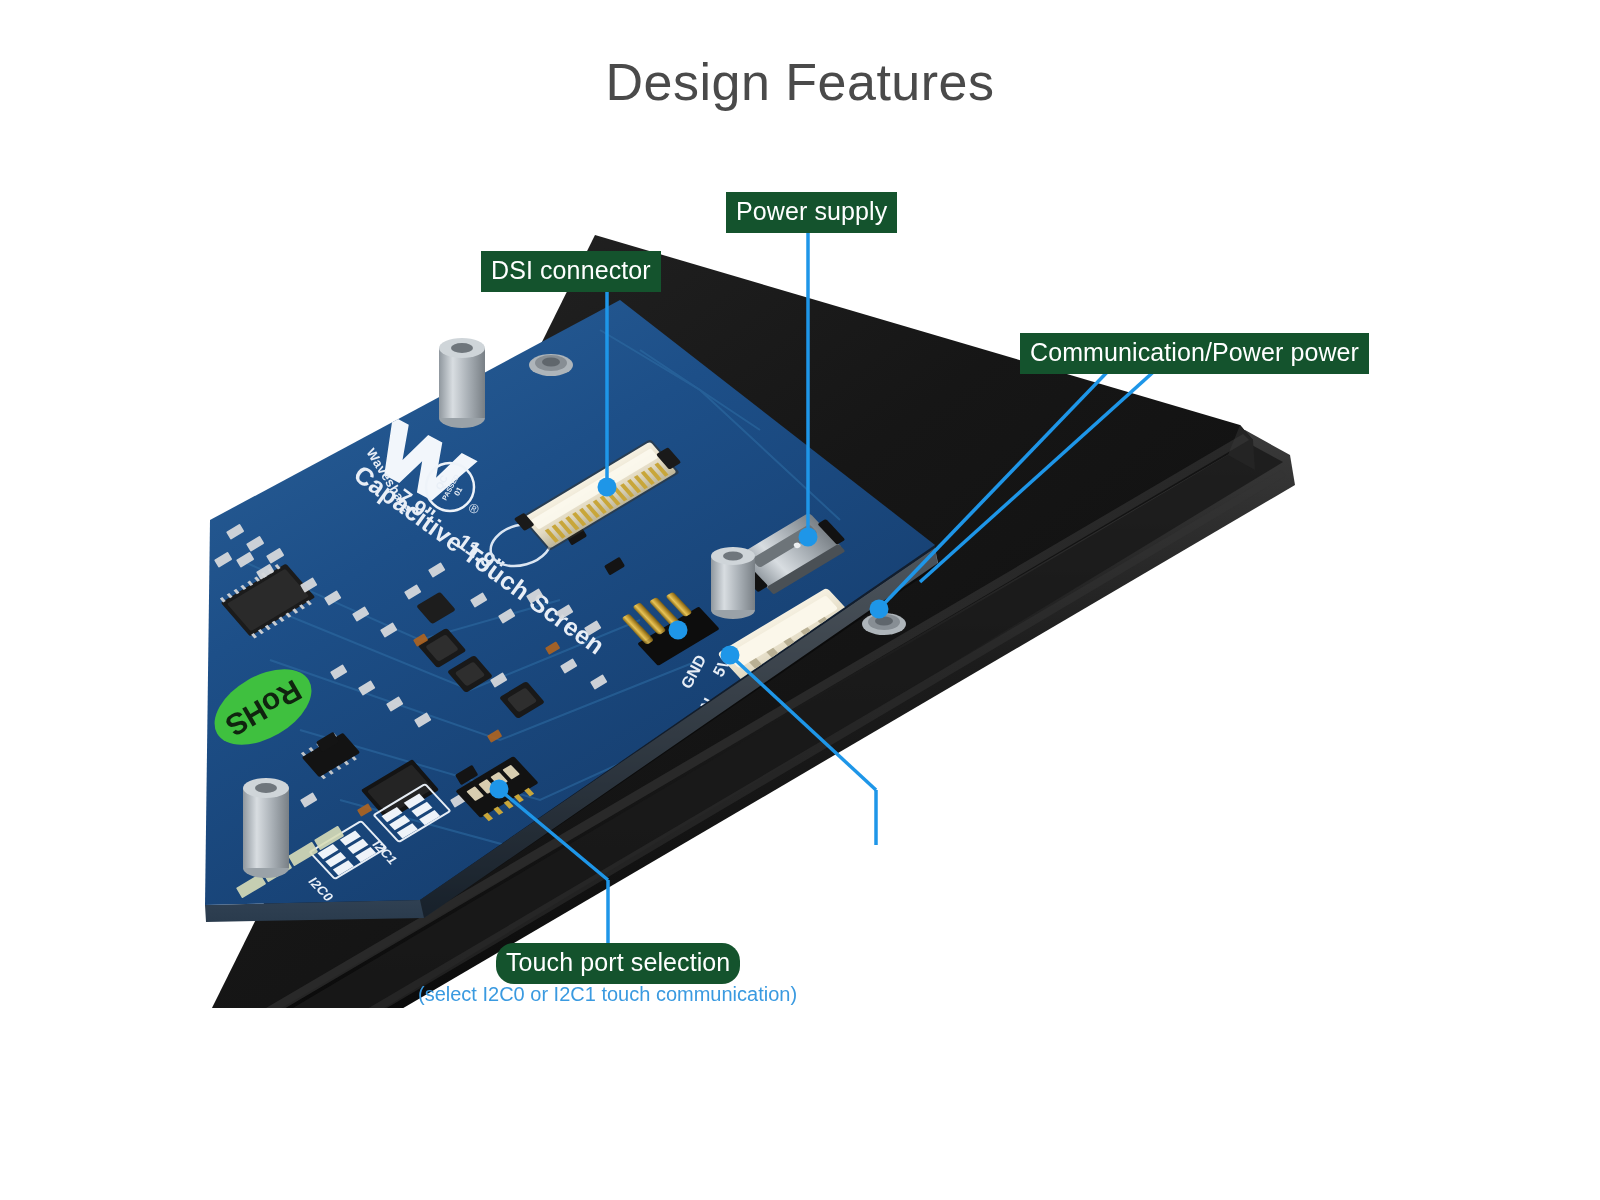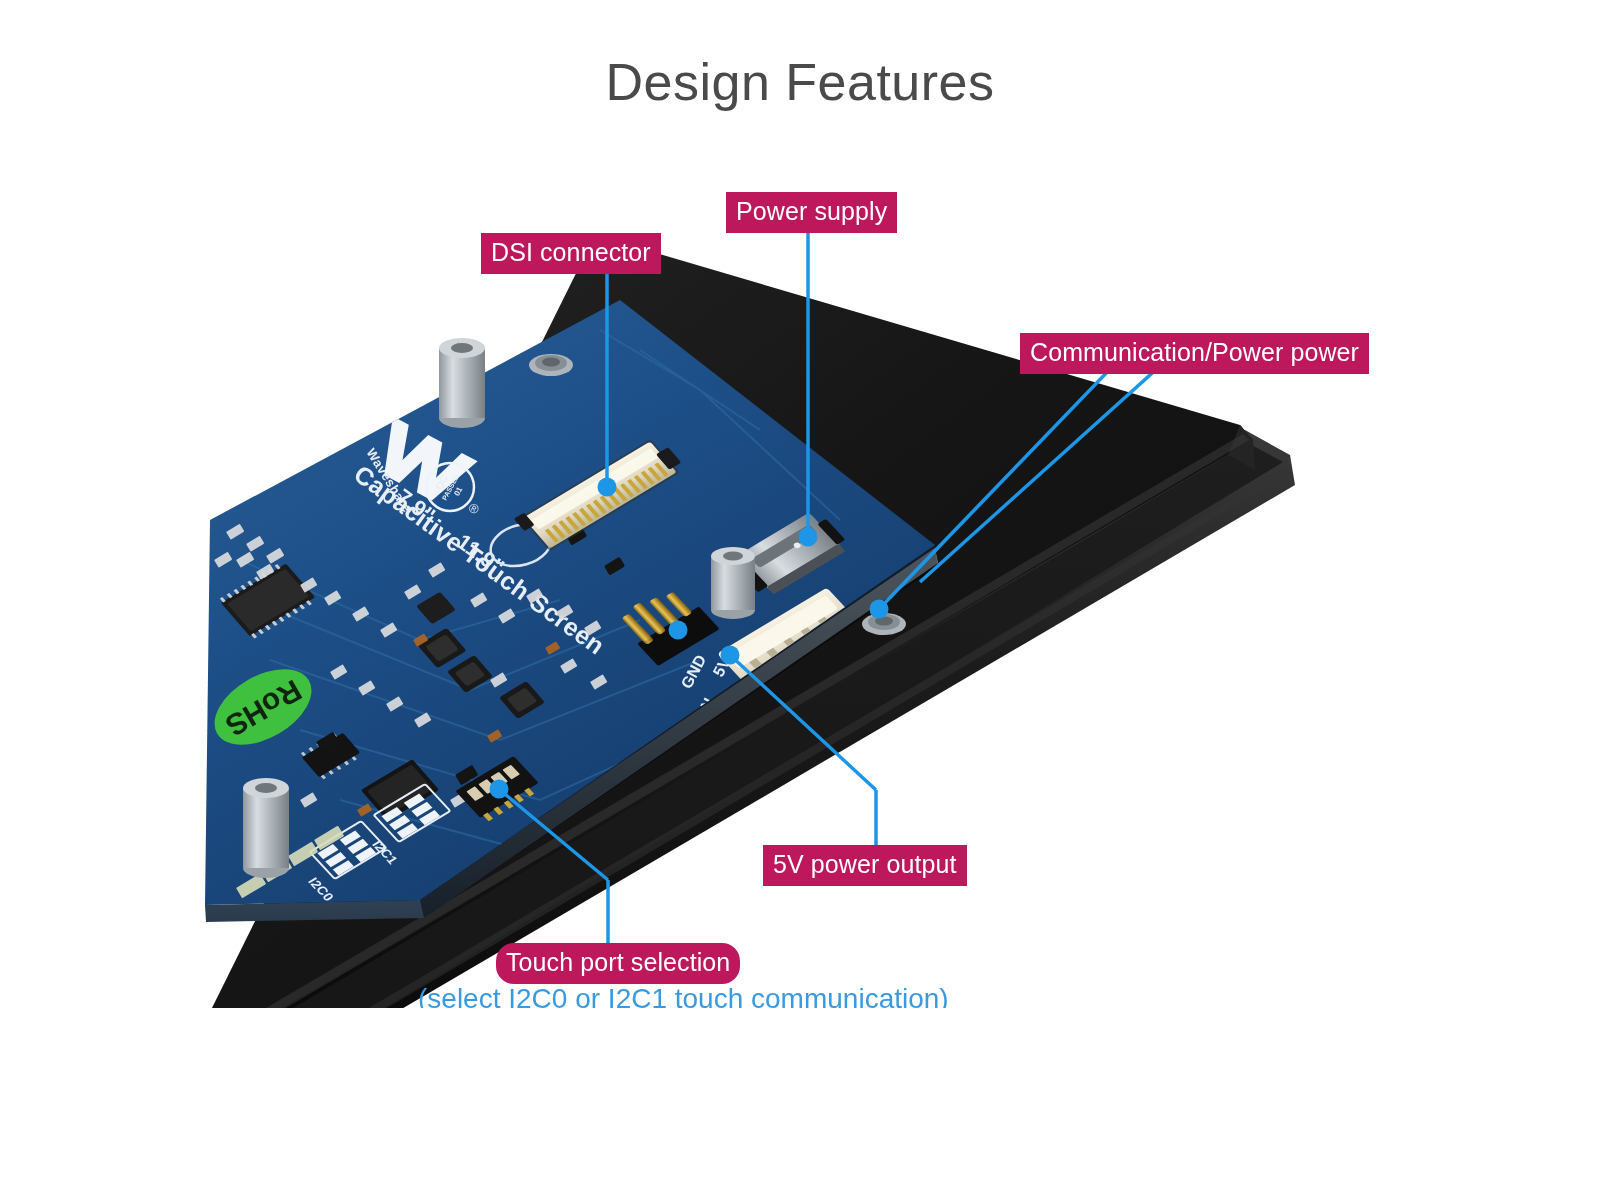--- a/index.html
+++ b/index.html
@@ -9,26 +9,26 @@
   #stage{position:relative;width:1600px;height:1008px;background:#ffffff;overflow:hidden;}
 
   
   #page-title{
     position:absolute;left:0;top:52px;width:1600px;text-align:center;
     font-size:52px;font-weight:400;color:#4a4a4a;letter-spacing:.5px;
   }
 
   
   .callout{
-    position:absolute;background:#be185d;color:#ffffff;
+    position:absolute;background:#14532d;color:#ffffff;
     font-size:25px;line-height:1;padding:7px 10px 9px 10px;
     white-space:nowrap;font-weight:400;letter-spacing:.1px;
   }
   .subcaption{
-    position:absolute;color:#3a9ae0;font-size:28px;white-space:nowrap;font-weight:400;
+    position:absolute;color:#3a9ae0;font-size:20px;white-space:nowrap;font-weight:400;
   }
 
   
   #leaders{position:absolute;left:0;top:0;width:1600px;height:1200px;pointer-events:none;}
 
   
   #product{position:absolute;left:0;top:0;width:1600px;height:1200px;}
   svg.art{position:absolute;left:0;top:0;width:1600px;height:1200px;}
 
   
@@ -450,25 +450,24 @@
     <g fill="#1e96e8">
       <circle cx="607" cy="487" r="9.5"></circle>
       <circle cx="808" cy="537" r="9.5"></circle>
       <circle cx="879" cy="609" r="9.5"></circle>
       <circle cx="678" cy="630" r="9.5"></circle>
       <circle cx="730" cy="655" r="9.5"></circle>
       <circle cx="499" cy="789" r="9.5"></circle>
     </g>
   </svg>
 
-  <div class="callout" style="left:481px;top:233px;">DSI connector</div>
+  <div class="callout" style="left:481px;top:251px;">DSI connector</div>
 
   <div class="callout" style="left:726px;top:192px;">Power supply</div>
 
   <div class="callout" style="left:1020px;top:333px;">Communication/Power power</div>
 
-  <div class="callout" style="left:763px;top:845px;">5V power output</div>
 
   <div class="callout" style="left:496px;top:943px;border-radius:18px;">Touch port selection</div>
 
   <div class="subcaption" style="left:418px;top:983px;">(select I2C0 or I2C1 touch communication)</div>
 
 </div>
 
 </body></html>

